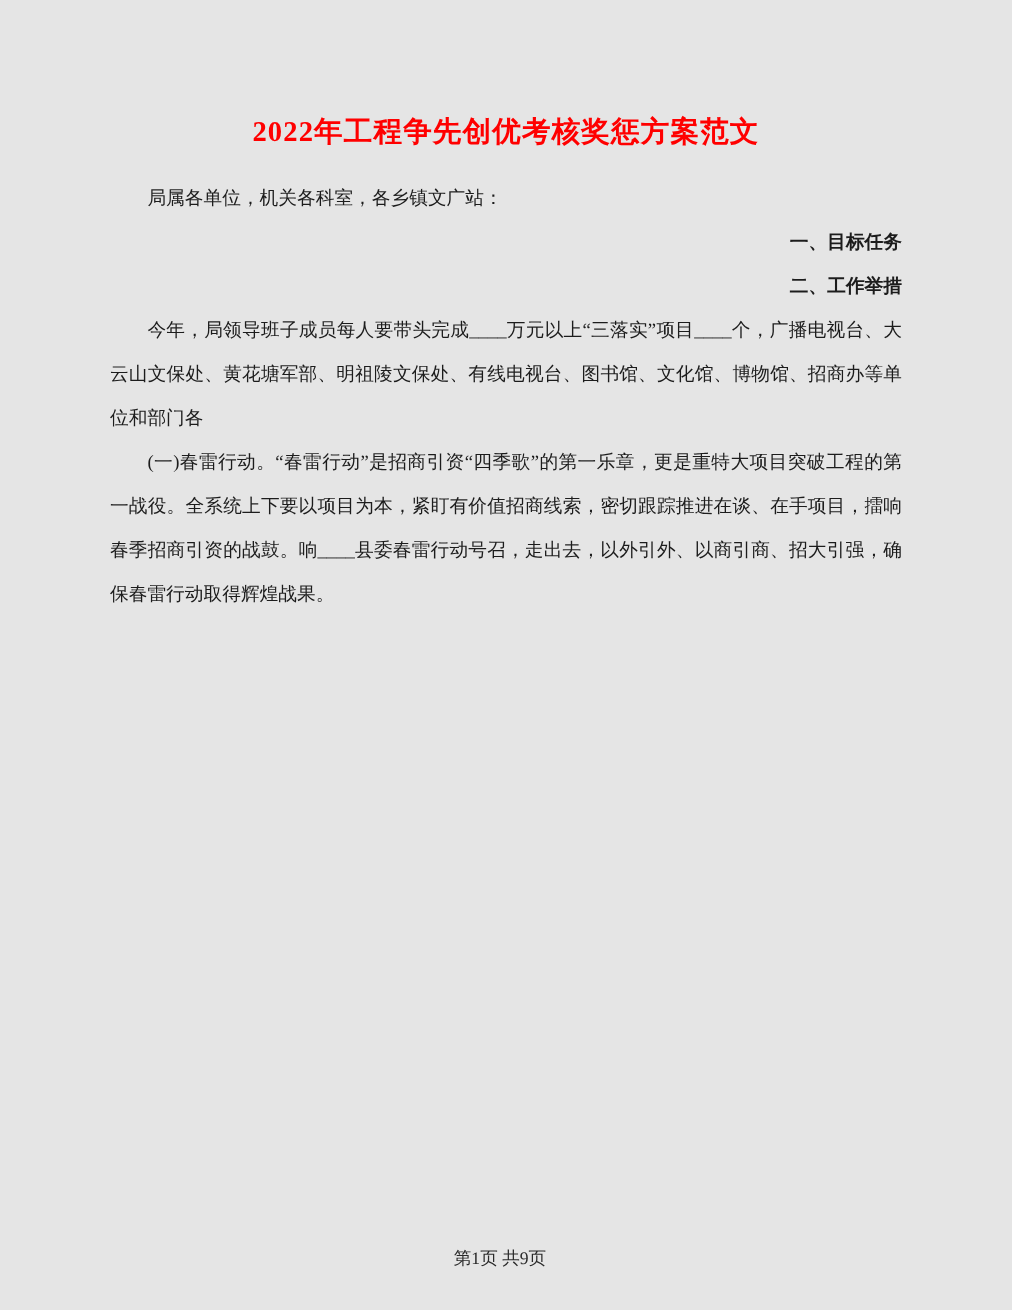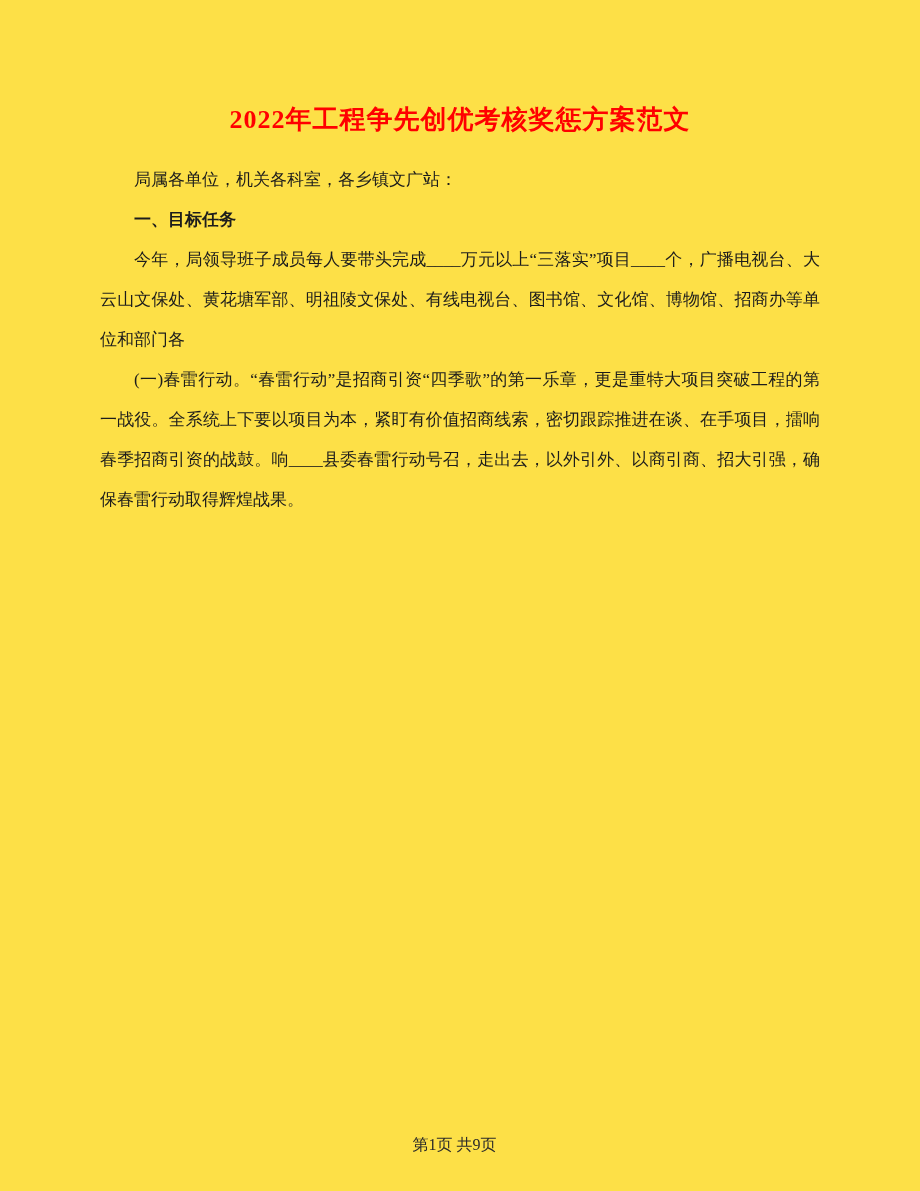--- a/index.html
+++ b/index.html
@@ -4,21 +4,21 @@
 <style>
   html, body {
     margin: 0;
     padding: 0;
     background: #ffffff;
   }
   .page {
     position: relative;
     width: 920px;
     height: 1191px;
-    background: #fde047;
+    background: #e5e5e5;
     overflow: hidden;
     font-family: "Liberation Serif", "DejaVu Serif", serif;
     color: #1c1c1c;
   }
   .content {
     padding: 98px 100px 0 100px;
   }
   .doc-title {
     margin: 0 0 18px 0;
     font-size: 26px;
@@ -31,21 +31,21 @@
   .para {
     margin: 0;
     font-size: 17px;
     line-height: 40px;
     text-indent: 2em;
     text-align: justify;
     word-break: break-all;
   }
   .para.heading {
     font-weight: bold;
-    text-align: left;
+    text-align: right;
   }
   .page-footer {
     position: absolute;
     left: 0;
     right: 11px;
     bottom: 36px;
     text-align: center;
     font-size: 16px;
     line-height: 20px;
     color: #2a2a2a;
@@ -53,20 +53,21 @@
 </style>
 </head>
 <body>
 
 <div class="page">
   <div class="content">
     <h1 class="doc-title">2022年工程争先创优考核奖惩方案范文</h1>
     <div id="doc-body">
         <p class="para">局属各单位，机关各科室，各乡镇文广站：</p>
         <p class="para heading">一、目标任务</p>
+        <p class="para heading">二、工作举措</p>
         <p class="para">今年，局领导班子成员每人要带头完成____万元以上“三落实”项目____个，广播电视台、大云山文保处、黄花塘军部、明祖陵文保处、有线电视台、图书馆、文化馆、博物馆、招商办等单位和部门各</p>
         <p class="para">(一)春雷行动。“春雷行动”是招商引资“四季歌”的第一乐章，更是重特大项目突破工程的第一战役。全系统上下要以项目为本，紧盯有价值招商线索，密切跟踪推进在谈、在手项目，擂响春季招商引资的战鼓。响____县委春雷行动号召，走出去，以外引外、以商引商、招大引强，确保春雷行动取得辉煌战果。</p>
       </div>
   </div>
   <div class="page-footer">
     <span>第1页 共9页</span>
   </div>
 </div>
 
 </body></html>

